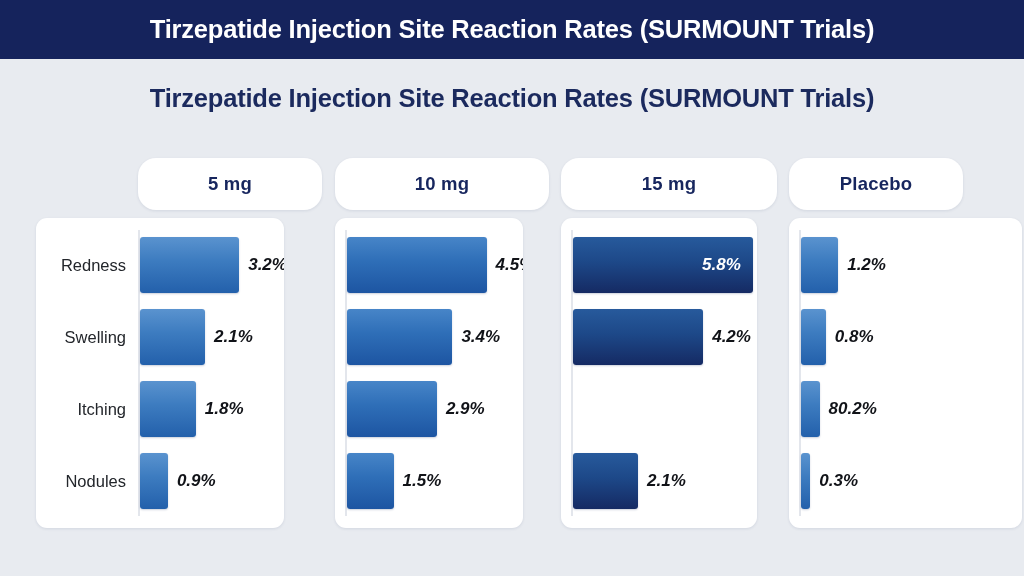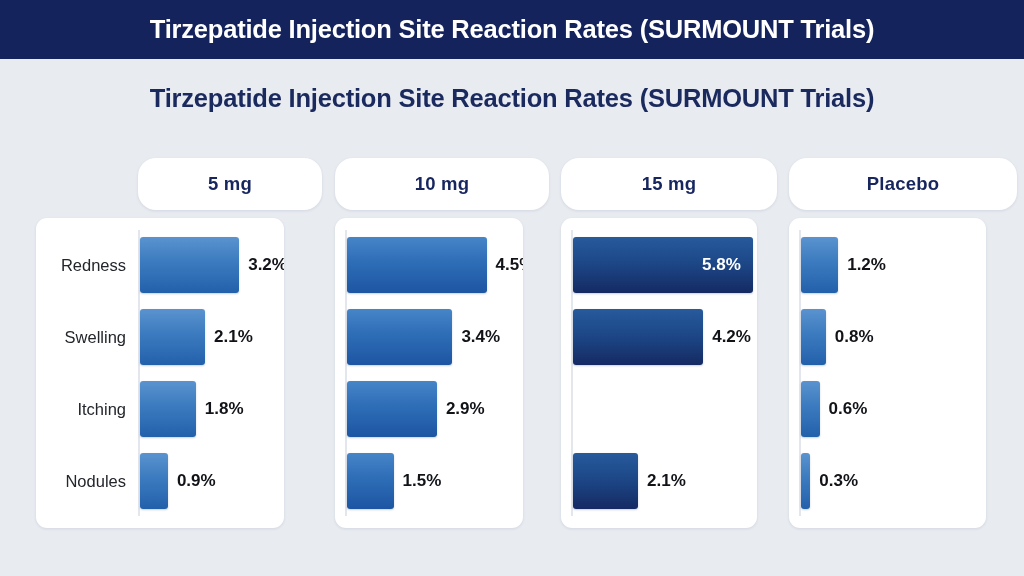--- a/index.html
+++ b/index.html
@@ -37,46 +37,46 @@
     background: #ffffff; border-radius: 18px;
     box-shadow: 0 1px 3px rgba(20,35,90,0.10);
     display: flex; align-items: center; justify-content: center;
   }
   .hdr-card span {
     color: #17265e; font-size: 18.5px; font-weight: bold; letter-spacing: 0.2px;
   }
   .hdr-0 { left: 138px; width: 184px; }
   .hdr-1 { left: 335px; width: 214px; }
   .hdr-2 { left: 561px; width: 216px; }
-  .hdr-3 { left: 789px; width: 228px; }
+  .hdr-3 { left: 789px; width: 174px; }
 
   
   .panel {
     position: absolute; top: 218px; height: 310px;
     background: #ffffff; border-radius: 11px;
     box-shadow: 0 1px 3px rgba(20,35,90,0.10);
     overflow: hidden;
   }
   .panel-0 { left: 36px;  width: 248px; }
   .panel-1 { left: 335px; width: 188px; }
   .panel-2 { left: 561px; width: 196px; }
-  .panel-3 { left: 789px; width: 197px; }
+  .panel-3 { left: 789px; width: 233px; }
 
   
   .axis-line {
     position: absolute; top: 12px; bottom: 12px; width: 2px;
     background: #e3e6ec;
   }
   .panel-0 .axis-line { left: 102px; }
   .panel-1 .axis-line,
   .panel-2 .axis-line,
   .panel-3 .axis-line { left: 10px; }
 
   
-  .plot { position: absolute; top: 0; bottom: 0; right: 0; }
+  .plot { position: absolute; top: 0; bottom: 0; right: 0; font-style: italic; }
   .panel-0 .plot { left: 104px; }
   .panel-1 .plot, .panel-2 .plot, .panel-3 .plot { left: 12px; }
 
   .row {
     position: absolute; left: 0; right: 0; height: 56px;
     display: flex; align-items: center;
   }
   .row-0 { top: 19px; }
   .row-1 { top: 91px; }
   .row-2 { top: 163px; }
@@ -214,21 +214,21 @@
       <div class="row row-0">
         <div class="bar" style="width: 37.2px;"></div>
         <div class="val-out">1.2%</div>
       </div>
       <div class="row row-1">
         <div class="bar" style="width: 24.8px;"></div>
         <div class="val-out">0.8%</div>
       </div>
       <div class="row row-2">
         <div class="bar" style="width: 18.6px;"></div>
-        <div class="val-out">0.6%</div>
+        <div class="val-out">80.2%</div>
       </div>
       <div class="row row-3">
         <div class="bar" style="width: 9.3px;"></div>
         <div class="val-out">0.3%</div>
       </div>
     </div>
   </div>
 
 </div>
 

